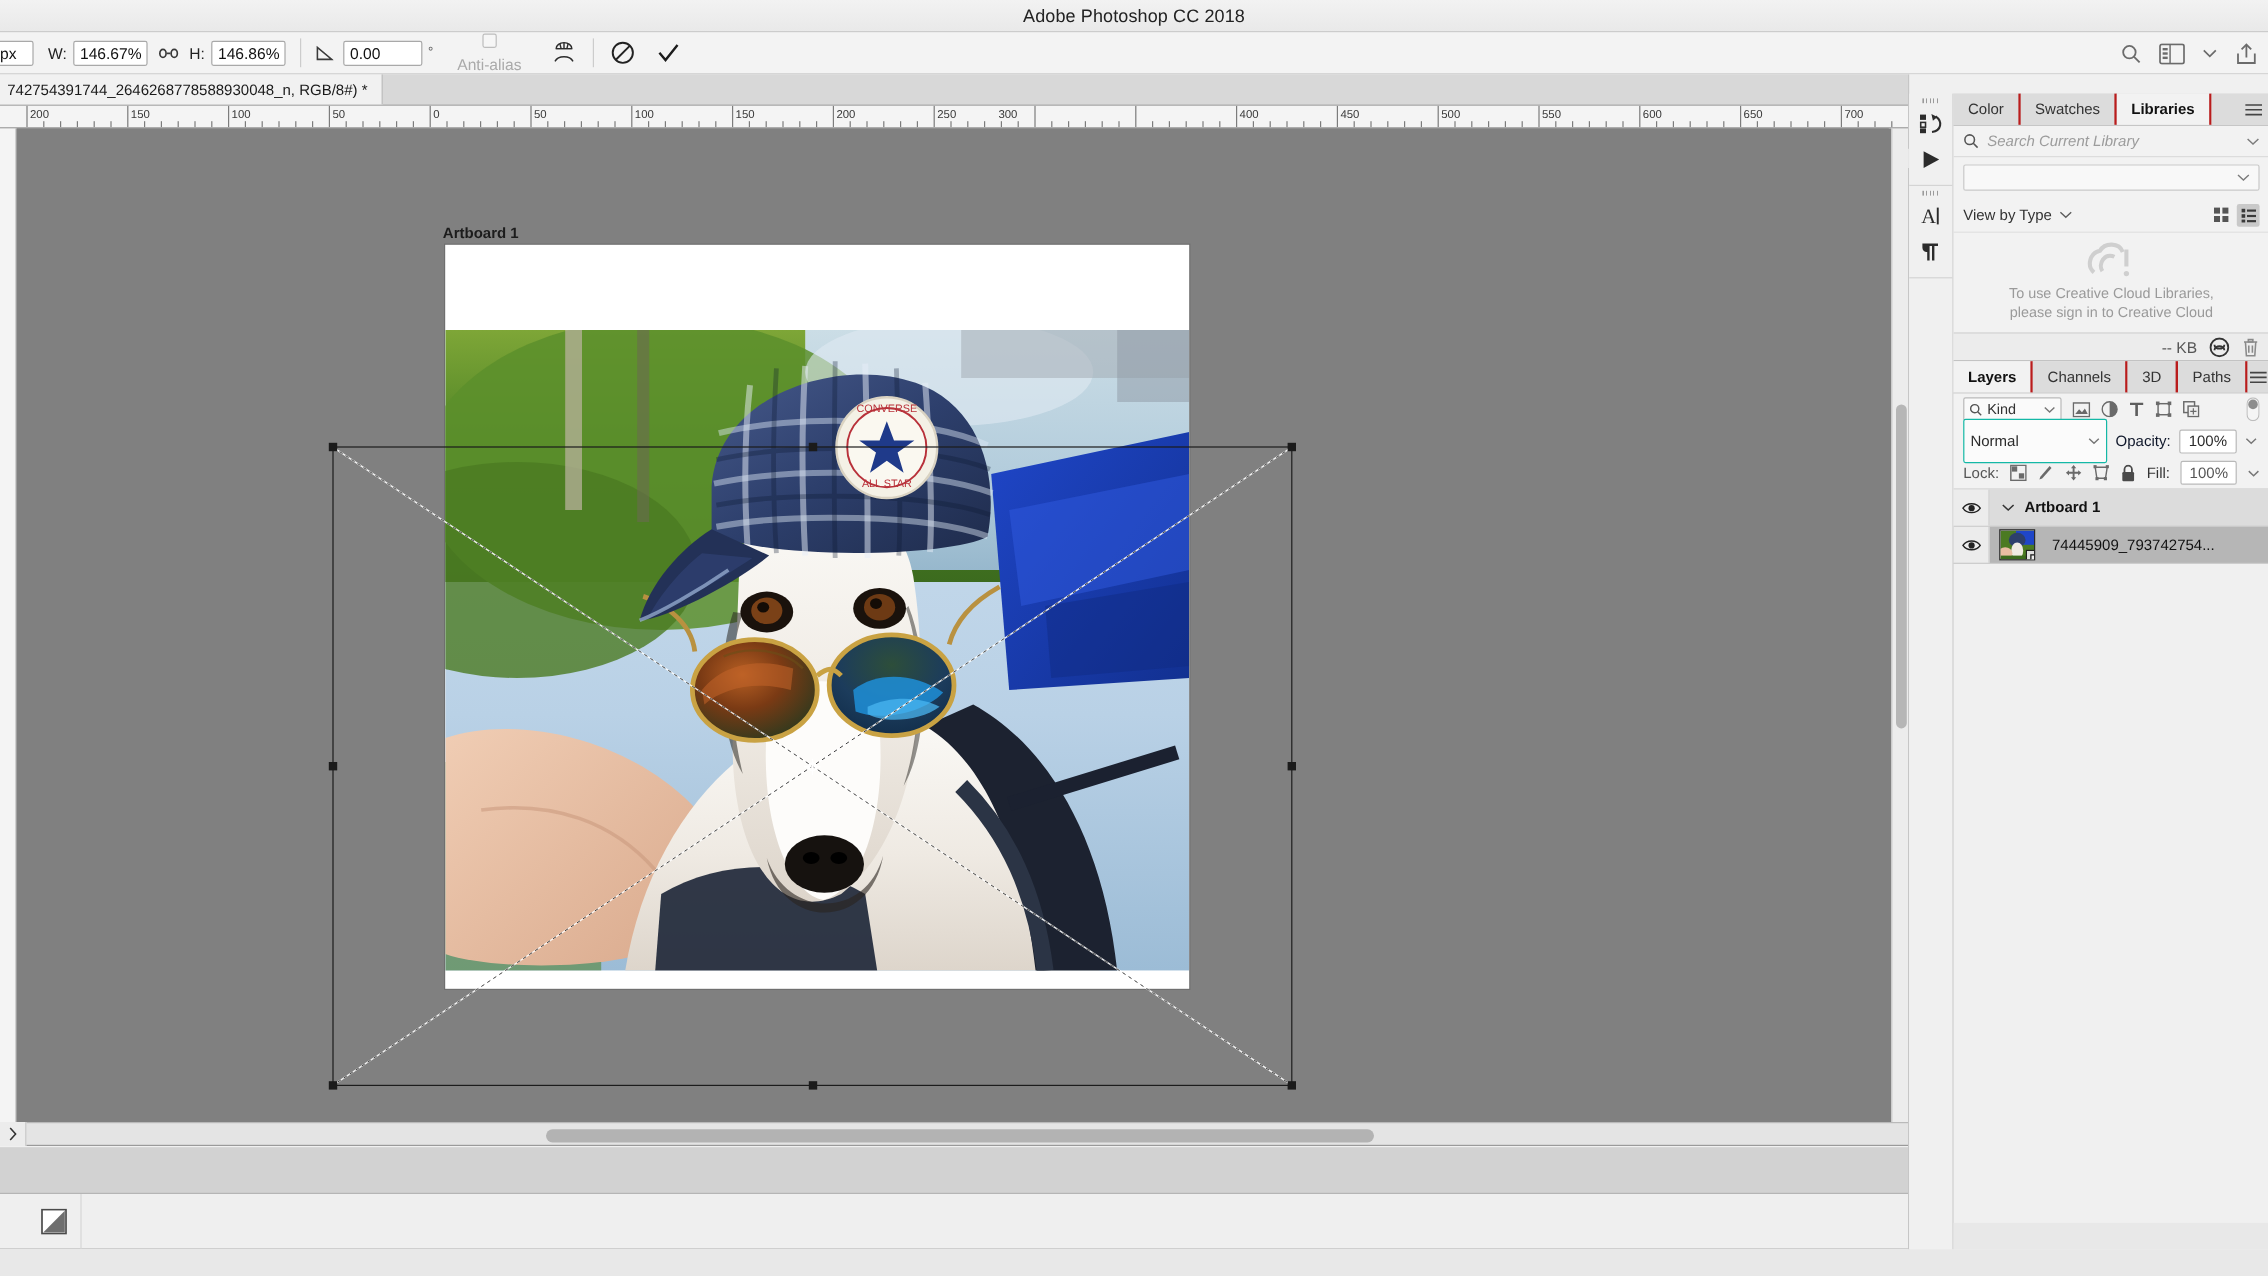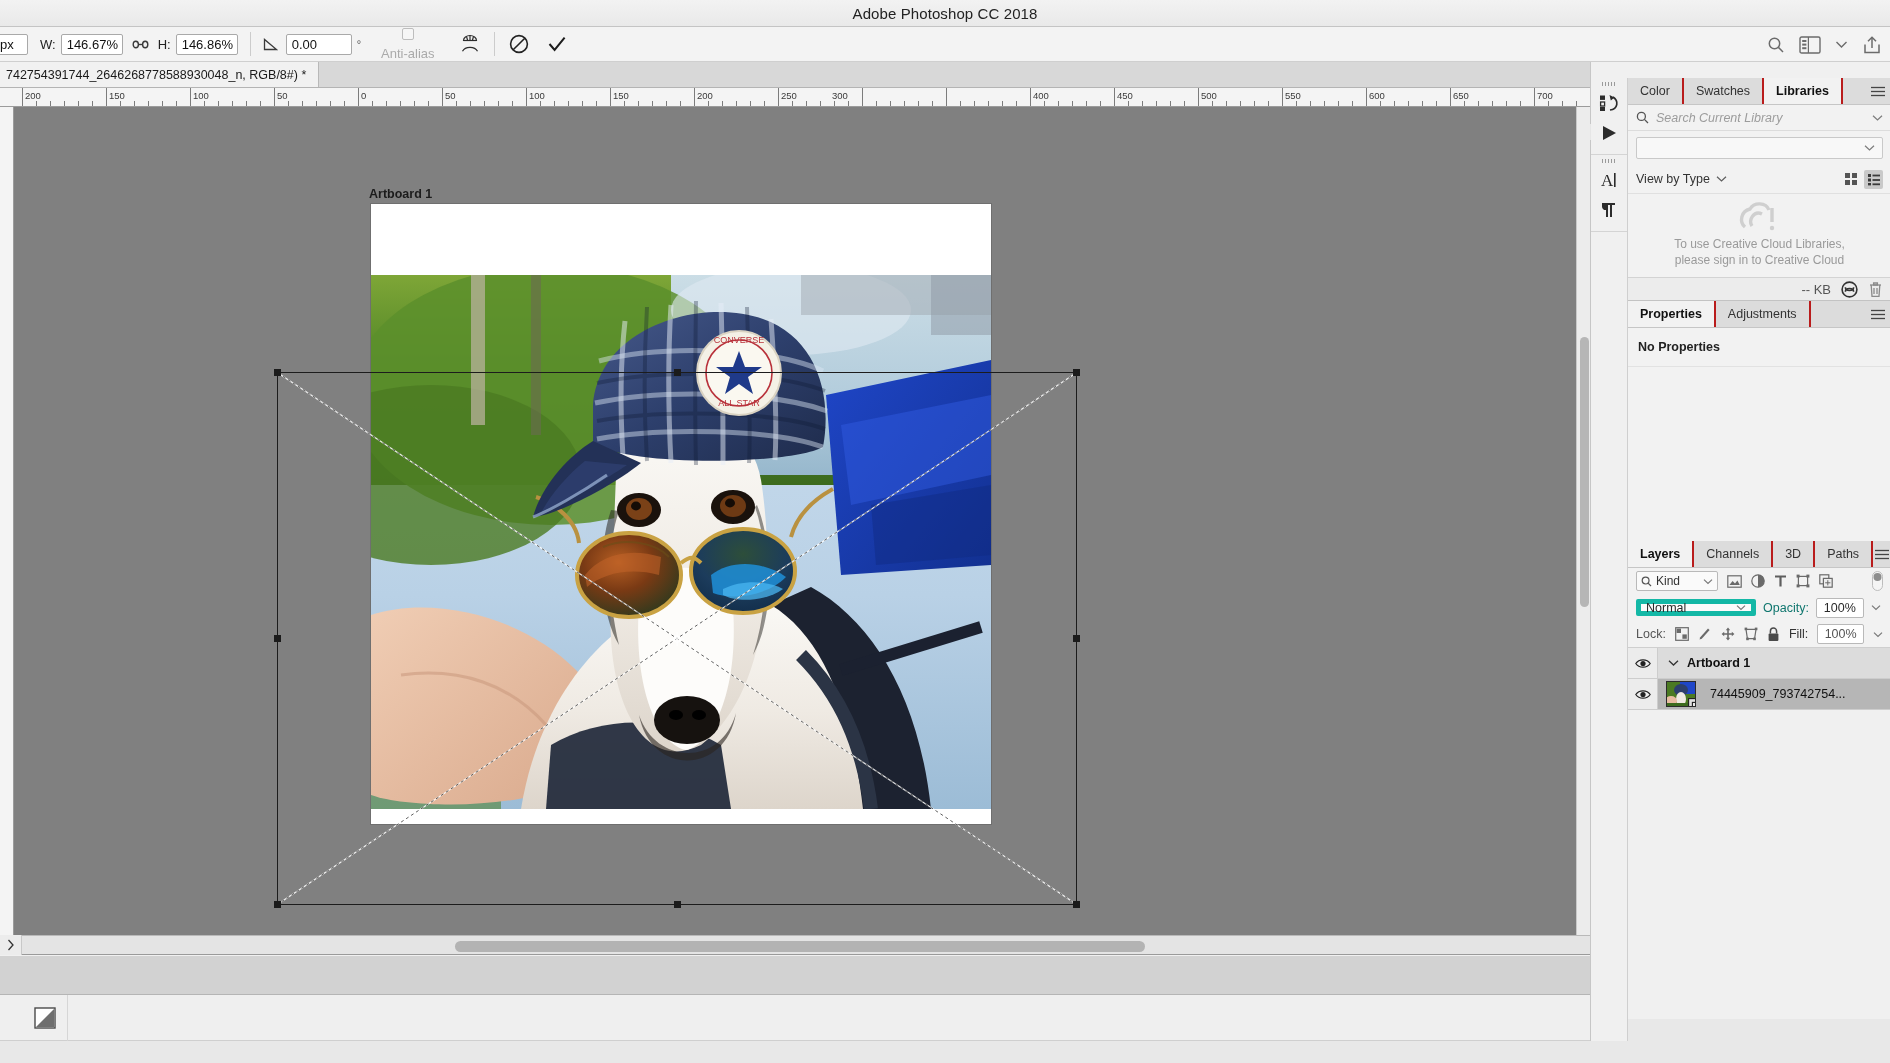--- a/index.html
+++ b/index.html
@@ -175,21 +175,21 @@
 
   .noprops{ padding:12px 10px; font-size:12.5px; font-weight:bold; color:#222; }
   .propsblank{ height:175px; background:#f2f2f2; border-top:1px solid #e2e2e2; }
 
   
   .filterrow{ height:26px; display:flex; align-items:center; gap:9px; padding:0 8px; }
   .kindsel{ width:82px; height:20px; border:1px solid #b9b9b9; background:#fafafa; border-radius:2px;
             display:flex; align-items:center; gap:4px; padding:0 4px; font-size:12px; color:#333;}
   .kindsel .cv{ margin-left:auto; }
   .blendrow{ height:27px; display:flex; align-items:center; gap:7px; padding:0 8px; }
-  .blendsel{ width:120px; height:17px; border:5px solid #14b8a6; background:#fbfbfb; border-radius:2px;
+  .blendsel{ width:120px; height:37px; border:1px solid #14b8a6; background:#fbfbfb; border-radius:2px;
              display:flex; align-items:center; padding:0 5px; font-size:12.5px;}
   .blendsel .cv{ margin-left:auto; }
   .opbox{ width:48px; height:20px; border:1px solid #b9b9b9; background:#fff; border-radius:2px;
           display:flex; align-items:center; justify-content:center; font-size:12.5px; }
   .lockrow{ height:26px; display:flex; align-items:center; gap:9px; padding:0 8px; font-size:12.5px; color:#555;}
   .layerlist{ border-top:1px solid #cfcfcf; }
   .layerrow{ height:31px; display:flex; align-items:center; background:#dcdcdc;
              border-bottom:1px solid #cdcdcd; }
   .layerrow.sel{ background:#b6b6b6; }
   .eyecell{ width:30px; height:100%; display:flex; align-items:center; justify-content:center;
@@ -814,44 +814,20 @@
                     <path d="M3.2 4 L4 15.4 H11 L11.8 4"></path>
                     <path d="M5.6 2 H9.4 V4 H5.6 Z"></path>
                     <path d="M6 7 V13 M9 7 V13"></path>
                   </g>
                 </svg>
             </span>
           </div>
         </div>
       </div>
 
-      <div>
-        <div class="tabrow">
-          <div class="ptab active">
-              <span>Properties</span>
-            </div>
-          <div class="ptab">
-              <span>Adjustments</span>
-            </div>
-          <div class="tabfill"></div>
-          <div class="hamb">
-            <svg width="14" height="11" viewBox="0 0 14 11">
-                <g stroke="#444" stroke-width="1.3">
-                  <path d="M0 1.5 H14"></path>
-                  <path d="M0 5.5 H14"></path>
-                  <path d="M0 9.5 H14"></path>
-                </g>
-              </svg>
-          </div>
-        </div>
-        <div class="panelbody">
-          <div class="noprops">No Properties</div>
-          <div class="propsblank"></div>
-        </div>
-      </div>
 
       <div>
         <div class="tabrow">
           <div class="ptab active">
               <span>Layers</span>
             </div>
           <div class="ptab">
               <span>Channels</span>
             </div>
           <div class="ptab">
@@ -934,21 +910,21 @@
 
           <div class="blendrow">
             <div class="blendsel">
               <span>Normal</span>
               <span class="cv">
                 <svg width="10" height="7" viewBox="0 0 10 7">
                     <path d="M1 1.6 L5 5.4 L9 1.6" fill="none" stroke="#777" stroke-width="1.2"></path>
                   </svg>
               </span>
             </div>
-            <span style="font-size:12.5px;color:#0f766e;">Opacity:</span>
+            <span style="font-size:12.5px;color:#0f172a;">Opacity:</span>
             <div class="opbox">100%</div>
             <span>
               <svg width="10" height="7" viewBox="0 0 10 7">
                   <path d="M1 1.6 L5 5.4 L9 1.6" fill="none" stroke="#777" stroke-width="1.2"></path>
                 </svg>
             </span>
           </div>
 
           <div class="lockrow">
             <span>Lock:</span>

